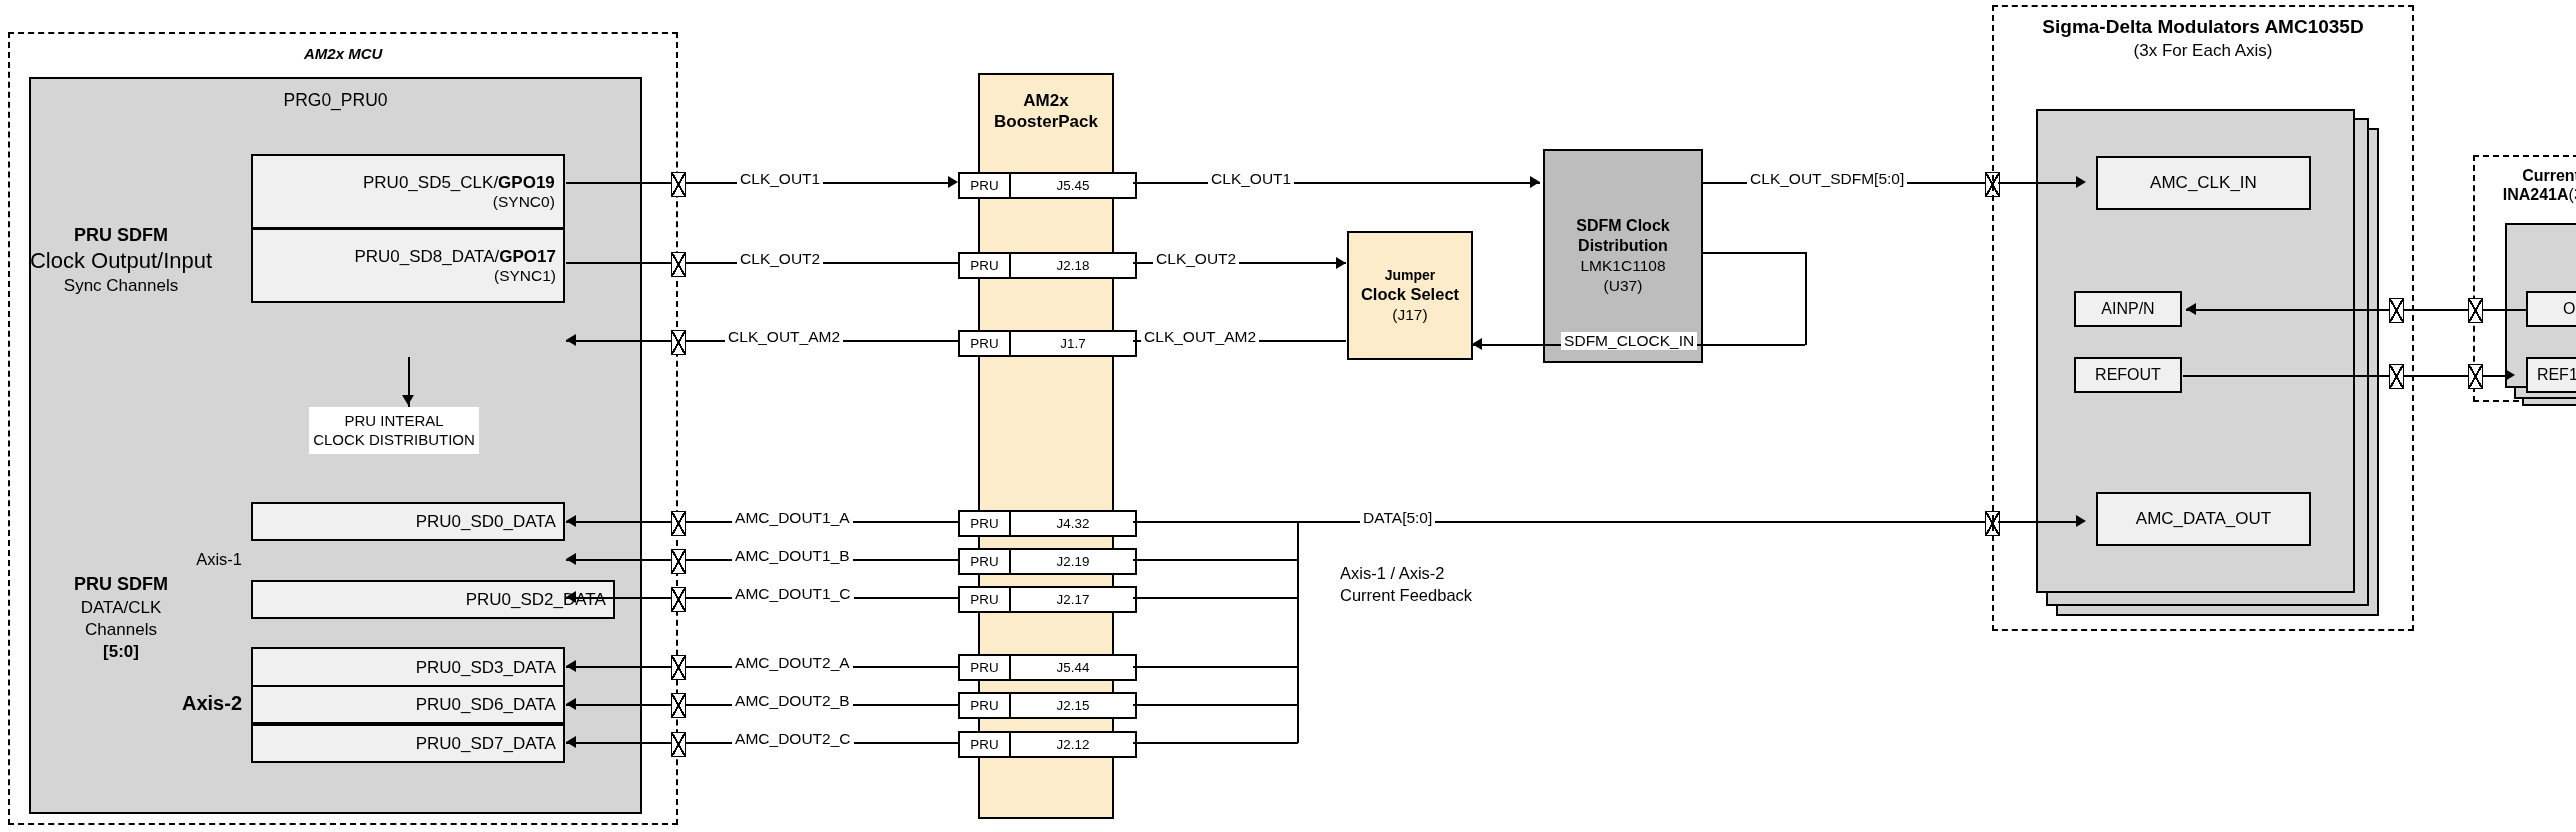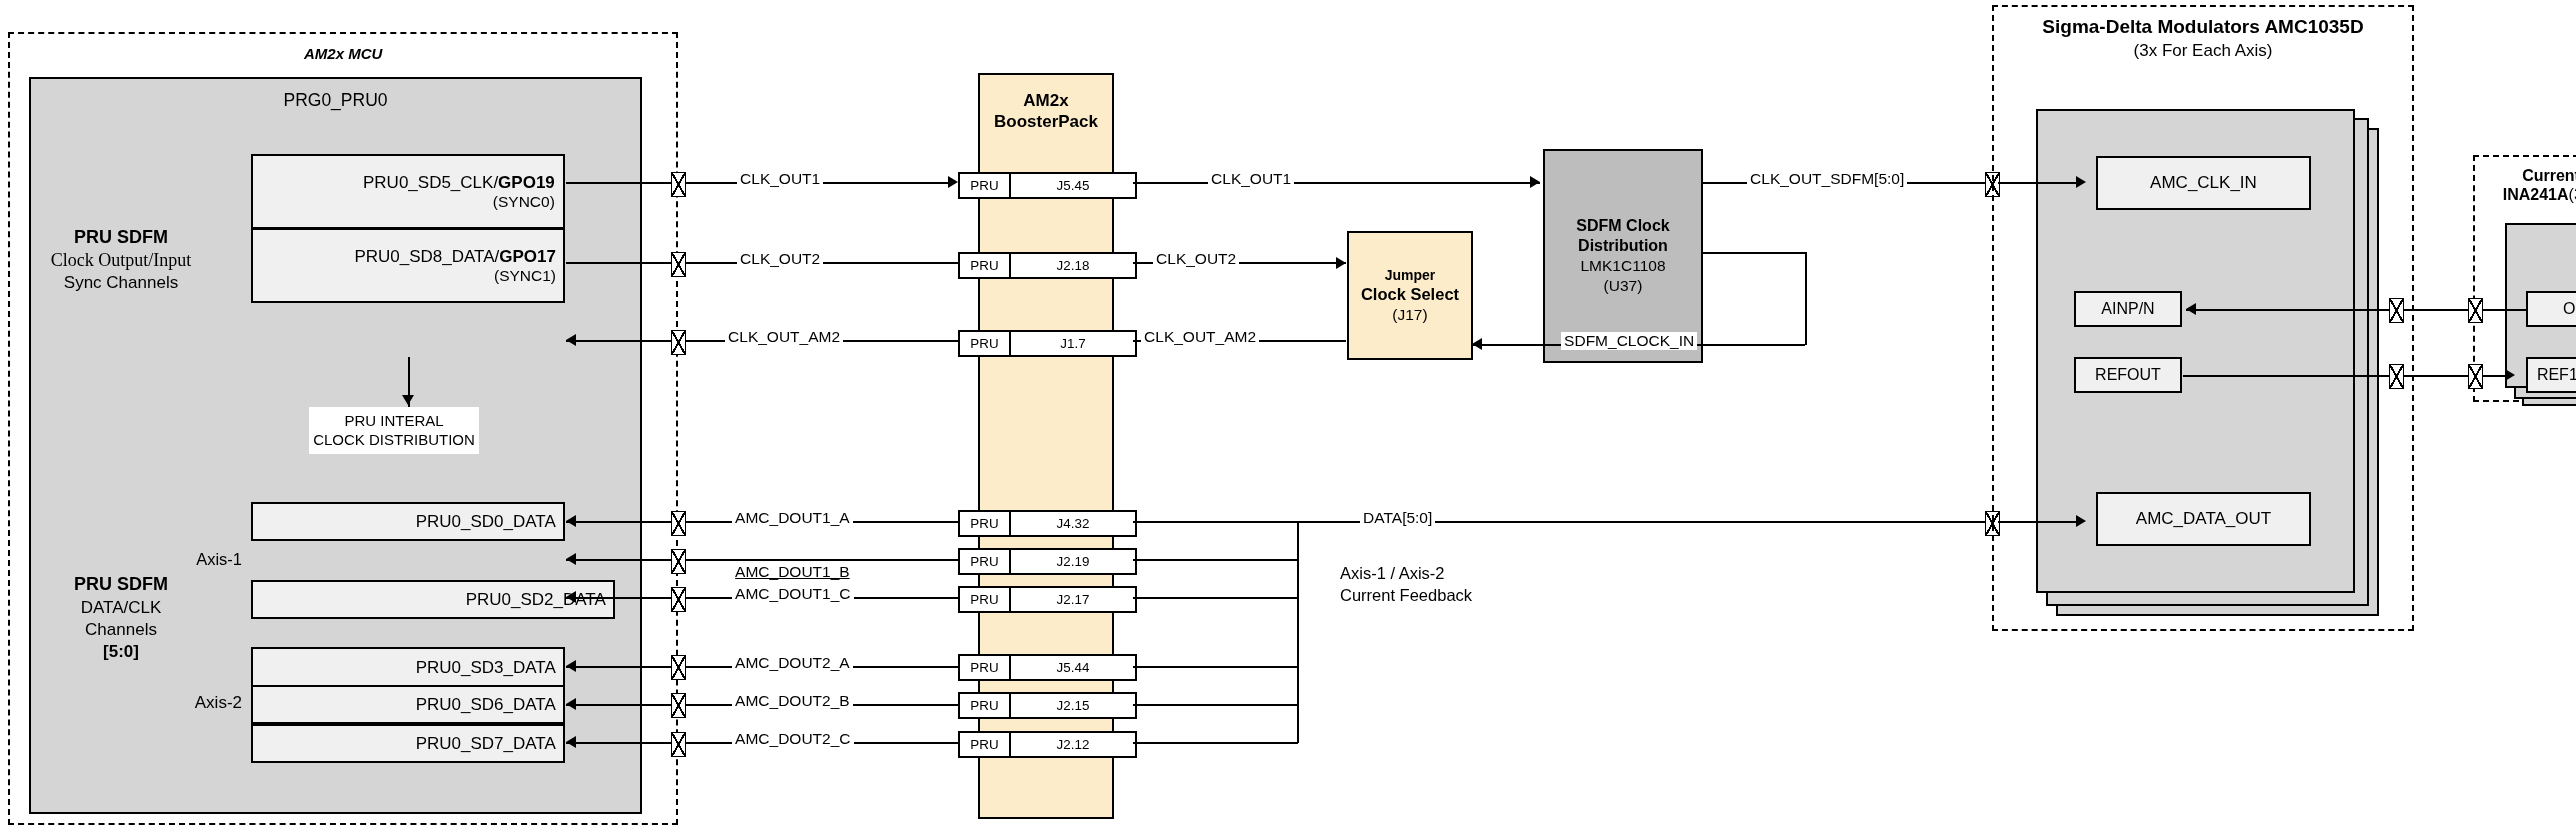--- a/index.html
+++ b/index.html
@@ -57,21 +57,21 @@
 <div id="stage">
 
   <div class="abs dashed" style="left:8.2px;top:32px;width:670px;height:793px;"></div>
   <div class="abs ctr ttl lbl" style="left:8.2px;top:41px;width:670px;height:24px;font-size:15px;font-style:italic;">AM2x MCU</div>
 
   <div class="abs grayblk" style="left:29px;top:77px;width:613px;height:737px;"></div>
   <div class="abs ctr lbl" style="left:29px;top:89px;width:613px;height:23px;font-size:17.5px;">PRG0_PRU0</div>
 
   <div class="abs ctr" style="left:36px;top:211px;width:170px;height:98px;flex-direction:column;line-height:1.28;">
     <div class="ttl lbl" style="font-size:18px;">PRU SDFM</div>
-    <div class="lbl" style="font-size:18px;font-family:Liberation Serif, serif;">Clock Output/Input</div>
+    <div class="lbl" style="font-size:22px;">Clock Output/Input</div>
     <div class="lbl" style="font-size:17px;">Sync Channels</div>
   </div>
 
   <div class="abs ctr" style="left:36px;top:556px;width:170px;height:124px;flex-direction:column;line-height:1.3;">
     <div class="ttl lbl" style="font-size:18px;">PRU SDFM</div>
     <div class="lbl" style="font-size:17px;">DATA/CLK</div>
     <div class="lbl" style="font-size:17px;">Channels</div>
     <div class="ttl lbl" style="font-size:17px;">[5:0]</div>
   </div>
 
@@ -91,21 +91,21 @@
   </div>
 
   <div class="wire-v" style="left:408px;top:357px;height:52px;"></div>
   <div class="abs whitebox ctr" style="left:309px;top:407px;width:170px;height:47px;flex-direction:column;background:#fff;line-height:1.25;">
     <div class="lbl" style="font-size:15px;">PRU INTERAL</div>
     <div class="lbl" style="font-size:15px;">CLOCK DISTRIBUTION</div>
   </div>
   <div class="arr-d" style="left:402px;top:395px;"></div>
 
   <div class="abs rgt lbl" style="left:170px;top:549px;width:72px;height:20.6px;font-size:16.5px;">Axis-1</div>
-  <div class="abs rgt lbl" style="left:170px;top:693px;width:72px;height:20.6px;font-size:17px;">Axis-2</div>
+  <div class="abs rgt lbl" style="left:170px;top:693px;width:72px;height:20.6px;font-size:20px;font-weight:bold;">Axis-2</div>
 
   <div class="abs lightblk pinbox pinbox-r" style="left:251px;top:502px;width:314px;height:39px;">PRU0_SD0_DATA</div>
   <div class="abs lightblk pinbox pinbox-r" style="left:251px;top:580px;width:364px;height:39px;text-align:right;">PRU0_SD2_DATA</div>
 
   <div class="abs lightblk pinbox pinbox-r" style="left:251px;top:647px;width:314px;height:42px;">PRU0_SD3_DATA</div>
   <div class="abs lightblk pinbox pinbox-r" style="left:251px;top:685px;width:314px;height:39px;">PRU0_SD6_DATA</div>
   <div class="abs lightblk pinbox pinbox-r" style="left:251px;top:724px;width:314px;height:39px;">PRU0_SD7_DATA</div>
 
   <div class="abs cream" style="left:978px;top:73px;width:136px;height:746px;"></div>
   <div class="abs ctr ttl" style="left:978px;top:83px;width:136px;height:57px;flex-direction:column;line-height:1.2;">
@@ -206,21 +206,21 @@
   <div class="wire-h" style="left:566px;top:521px;width:114px;"></div>
   <div class="conn" style="left:671px;top:511px;"></div>
   <div class="wire-h" style="left:685px;top:521px;width:275px;"></div>
   <div class="arr-l" style="left:566px;top:515px;"></div>
   <div class="abs lbl-sig" style="left:732px;top:509px;">AMC_DOUT1_A</div>
 
   <div class="wire-h" style="left:566px;top:559px;width:114px;"></div>
   <div class="conn" style="left:671px;top:549px;"></div>
   <div class="wire-h" style="left:685px;top:559px;width:275px;"></div>
   <div class="arr-l" style="left:566px;top:553px;"></div>
-  <div class="abs lbl-sig" style="left:732px;top:563px;text-decoration:underline;">AMC_DOUT1_B</div>
+  <div class="abs lbl-sig" style="left:732px;top:547px;">AMC_DOUT1_B</div>
 
   <div class="wire-h" style="left:566px;top:597px;width:114px;"></div>
   <div class="conn" style="left:671px;top:587px;"></div>
   <div class="wire-h" style="left:685px;top:597px;width:275px;"></div>
   <div class="arr-l" style="left:566px;top:591px;"></div>
   <div class="abs lbl-sig" style="left:732px;top:585px;">AMC_DOUT1_C</div>
 
   <div class="wire-h" style="left:566px;top:666px;width:114px;"></div>
   <div class="conn" style="left:671px;top:655px;"></div>
   <div class="wire-h" style="left:685px;top:666px;width:275px;"></div>

